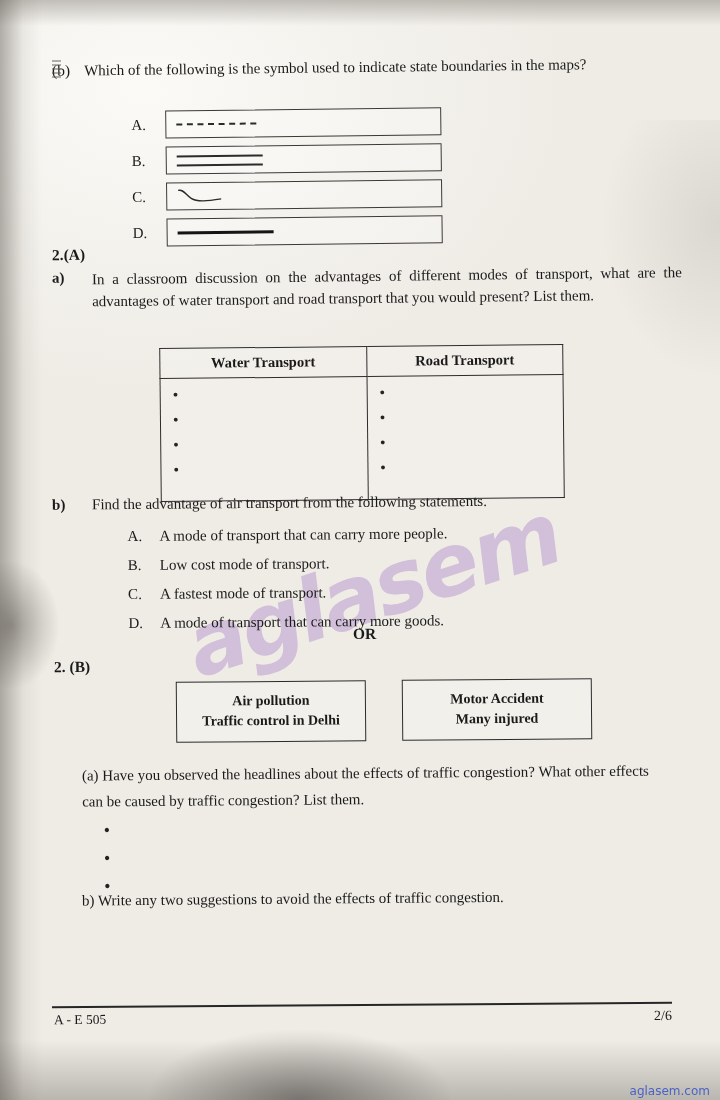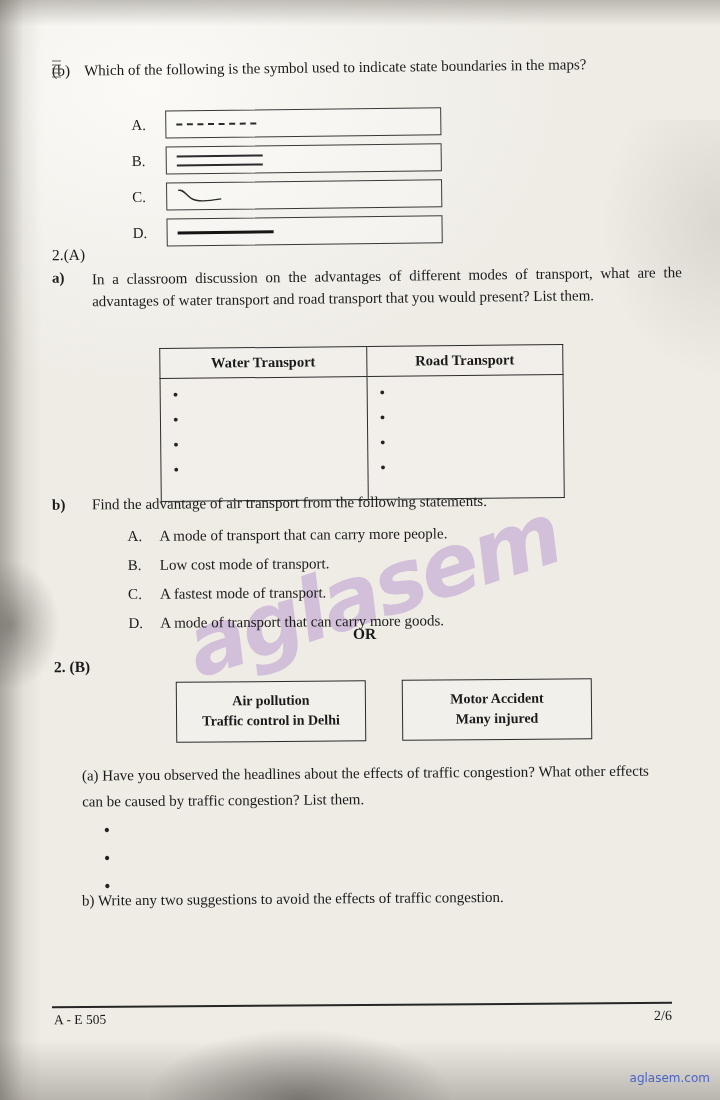--- a/index.html
+++ b/index.html
@@ -158,21 +158,21 @@
     height: 0;
     border-top: 3px solid #151515;
   }
 
   
   .sec2a {
     position: absolute;
     left: 52px;
     top: 246px;
     font-size: 15.5px;
-    font-weight: 400;
+    font-weight: 700;
     transform: rotate(-0.7deg);
   }
   .qa {
     position: absolute;
     left: 52px;
     top: 266px;
     width: 630px;
     transform: rotate(-0.7deg);
   }
   .qa-tag {
@@ -369,21 +369,21 @@
     position: absolute;
     right: 48px;
     top: 1008px;
     font-size: 14px;
     transform: rotate(-0.4deg);
     margin-left: 8px;
   }
   .footer-brand {
     position: absolute;
     right: 10px;
-    bottom: 15px;
+    bottom: 2px;
     font-family: "DejaVu Sans", sans-serif;
     font-size: 12px;
     color: #4a63c8;
     z-index: 9;
   }
   .punch-mark {
     position: absolute;
     left: 52px;
     top: 60px;
     width: 9px;

